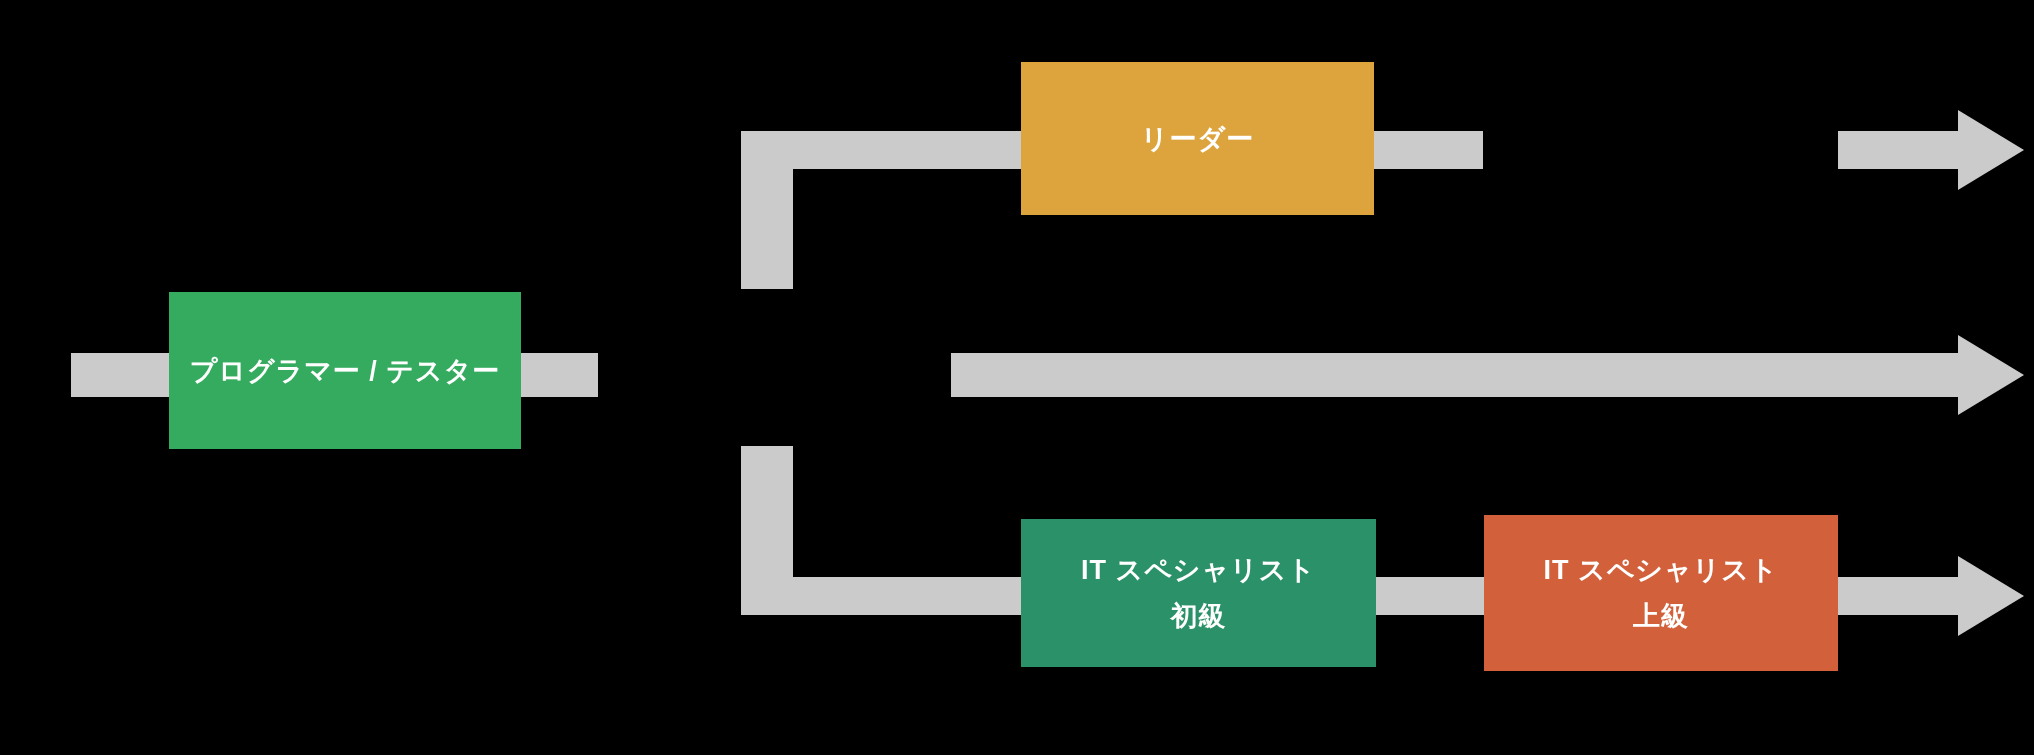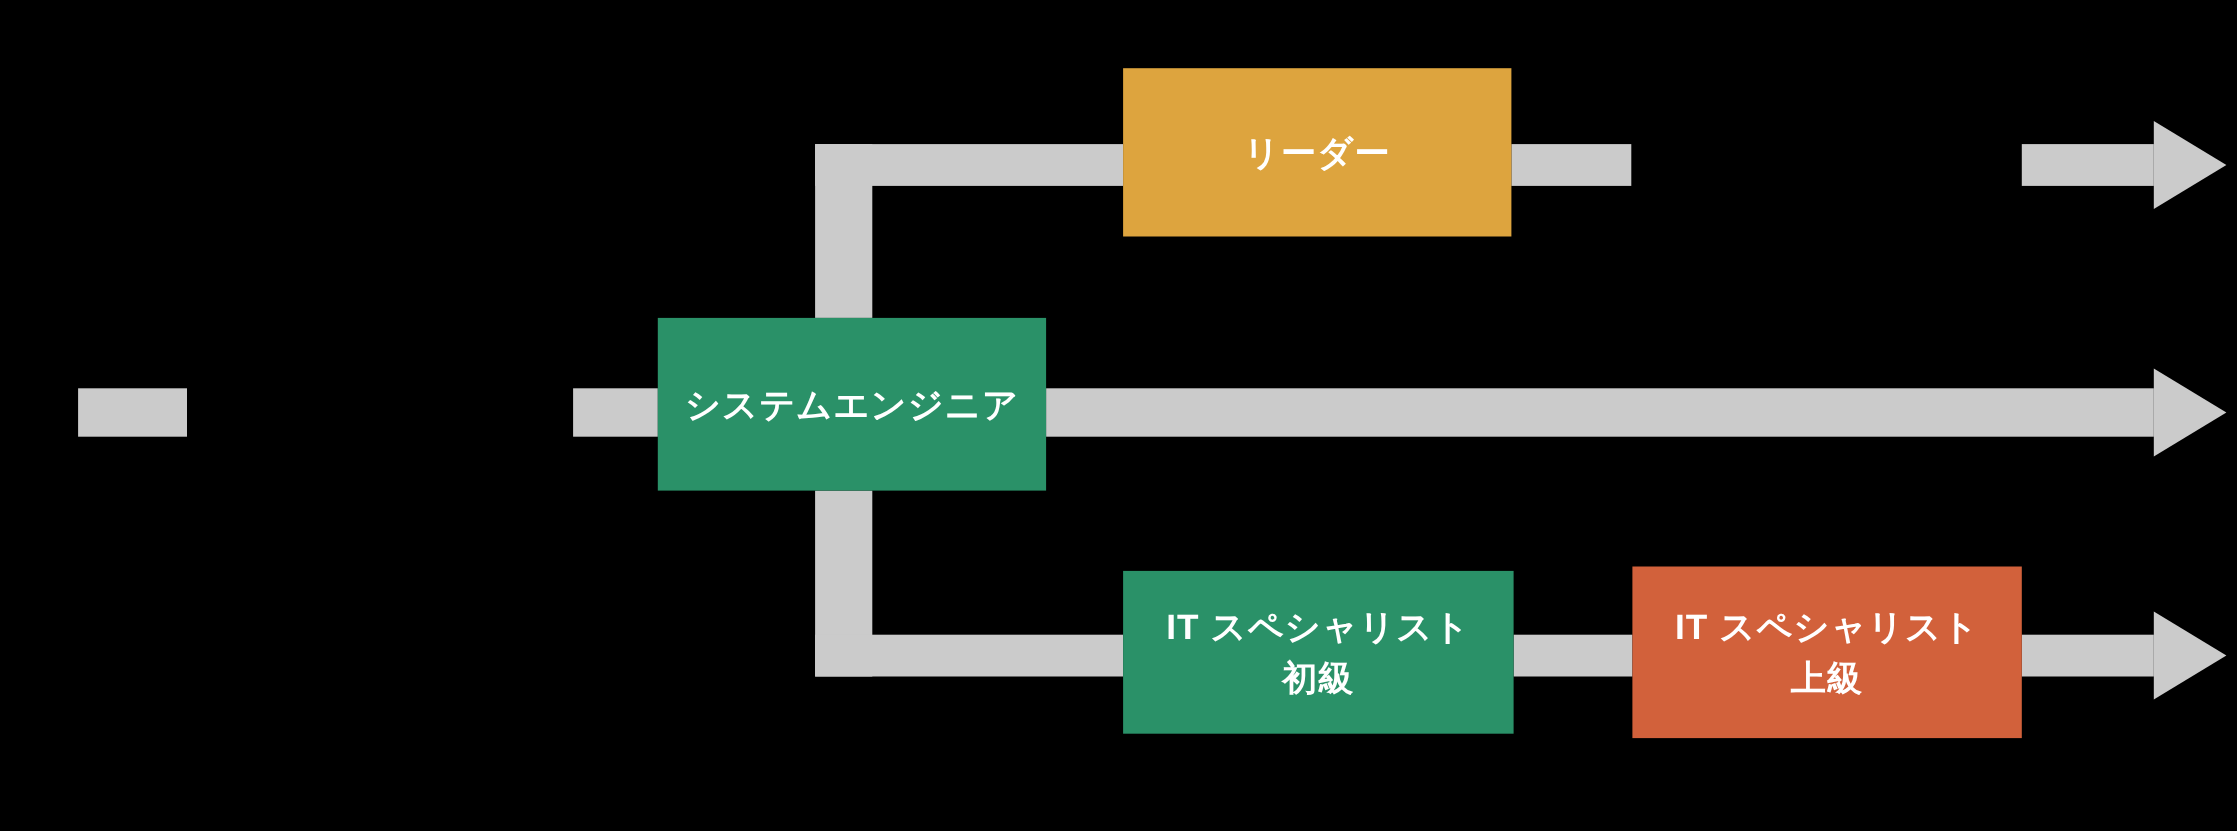--- a/index.html
+++ b/index.html
@@ -30,21 +30,21 @@
     border-left: 66px solid #cbcbcb;
   }
   
   .node {
     position: absolute;
     display: flex;
     flex-direction: column;
     align-items: center;
     justify-content: center;
     color: #ffffff;
-    font-size: 32px;
+    font-size: 27px;
     font-weight: 600;
     letter-spacing: 1px;
     text-align: center;
     line-height: 46px;
   }
   .node-green-bright { background: #34ab5f; }
   .node-green-dark   { background: #2a9168; }
   .node-amber        { background: #dda43e; }
   .node-orange       { background: #df8142; }
   .node-vermillion   { background: #d2613b; }
@@ -65,24 +65,24 @@
 
   <div class="conn" style="left:741px; top:446px; width:52px;  height:169px;"></div>
   <div class="conn" style="left:741px; top:577px; width:280px; height:38px;"></div>
   <div class="conn" style="left:1376px;top:577px; width:108px; height:38px;"></div>
   <div class="conn" style="left:1838px;top:577px; width:120px; height:38px;"></div>
 
   <div class="arrowhead" style="left:1958px; top:110px;"></div>
   <div class="arrowhead" style="left:1958px; top:335px;"></div>
   <div class="arrowhead" style="left:1958px; top:556px;"></div>
 
+  <div class="node node-green-bright" style="left:169px; top:292px; width:352px; height:157px;">
+    <span>プログラマー / テスター</span>
+  </div>
 
-  <div class="node node-green-dark" style="left:598px; top:289px; width:353px; height:157px;">
-    <span>システムエンジニア</span>
-  </div>
 
   <div class="node node-amber" style="left:1021px; top:62px; width:353px; height:153px;">
     <span>リーダー</span>
   </div>
 
 
   <div class="node node-green-dark" style="left:1021px; top:519px; width:355px; height:148px;">
     <span>IT スペシャリスト</span>
     <span>初級</span>
   </div>

